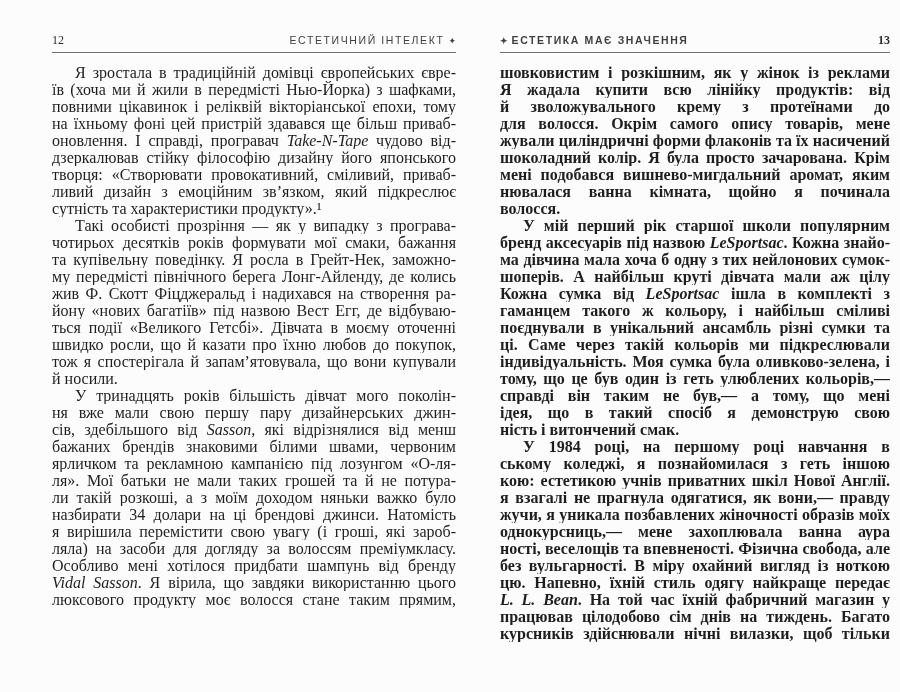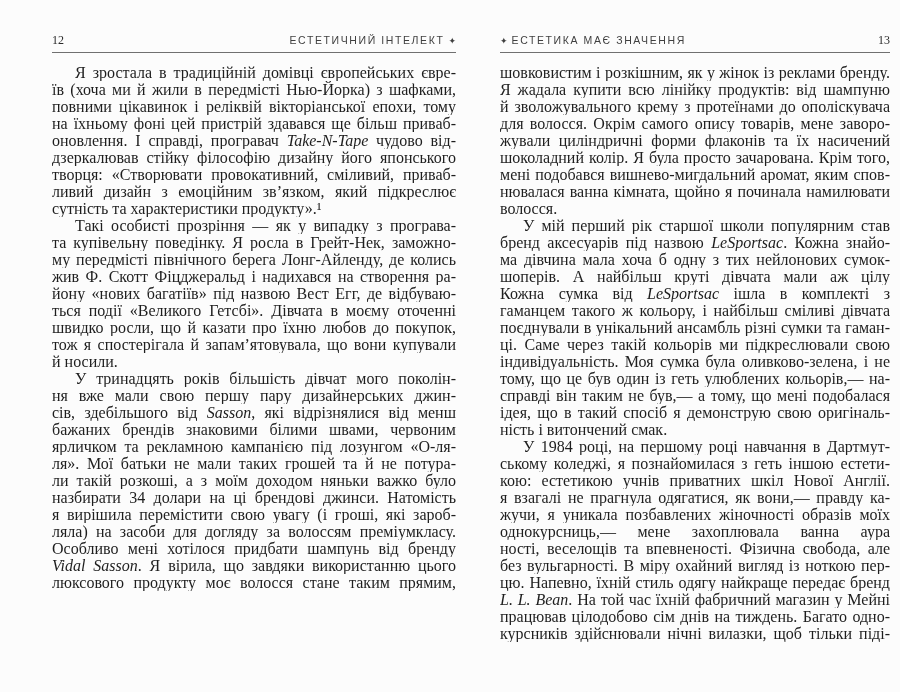--- a/index.html
+++ b/index.html
@@ -6,21 +6,21 @@
   body {
     width: 900px; height: 692px;
     background: #fcfcfc;
     font-family: "Liberation Serif", serif;
     color: #1e1e1e;
     position: relative;
     overflow: hidden;
   }
   .page { position: absolute; top: 0; height: 692px; }
   .page-left  { left: 52px;  width: 404px; }
-  .page-right { left: 500px; width: 390px; }
+  .page-right { left: 500px; width: 390px; font-weight: bold; }
 
   .pagehead {
     margin-top: 33px;
     display: flex;
     justify-content: space-between;
     align-items: baseline;
     height: 15px;
   }
   .pagenum {
     font-family: "Liberation Serif", serif;
@@ -78,20 +78,21 @@
         <div class="line">повними цікавинок і реліквій вікторіанської епохи, тому</div>
         <div class="line">на їхньому фоні цей пристрій здавався ще більш приваб-</div>
         <div class="line">оновлення. І справді, програвач <i>Take-N-Tape</i> чудово від-</div>
         <div class="line">дзеркалював стійку філософію дизайну його японського</div>
         <div class="line">творця: «Створювати провокативний, сміливий, приваб-</div>
         <div class="line">ливий дизайн з емоційним зв’язком, який підкреслює</div>
         <div class="line last">сутність та характеристики продукту».¹</div>
       </div>
       <div class="para">
         <div class="line indent">Такі особисті прозріння — як у випадку з програва-</div>
+        <div class="line">чотирьох десятків років формувати мої смаки, бажання</div>
         <div class="line">та купівельну поведінку. Я росла в Грейт-Нек, заможно-</div>
         <div class="line">му передмісті північного берега Лонг-Айленду, де колись</div>
         <div class="line">жив Ф. Скотт Фіцджеральд і надихався на створення ра-</div>
         <div class="line">йону «нових багатіїв» під назвою Вест Егг, де відбуваю-</div>
         <div class="line">ться події «Великого Гетсбі». Дівчата в моєму оточенні</div>
         <div class="line">швидко росли, що й казати про їхню любов до покупок,</div>
         <div class="line">тож я спостерігала й запам’ятовувала, що вони купували</div>
         <div class="line last">й носили.</div>
       </div>
       <div class="para">

